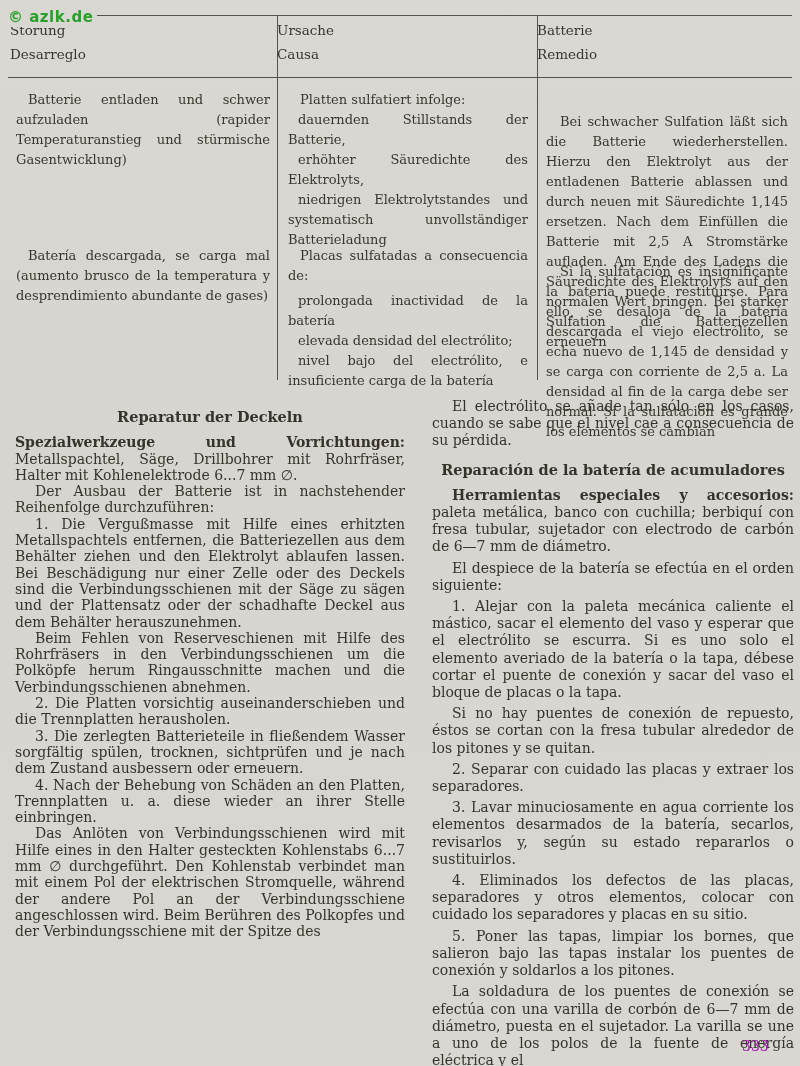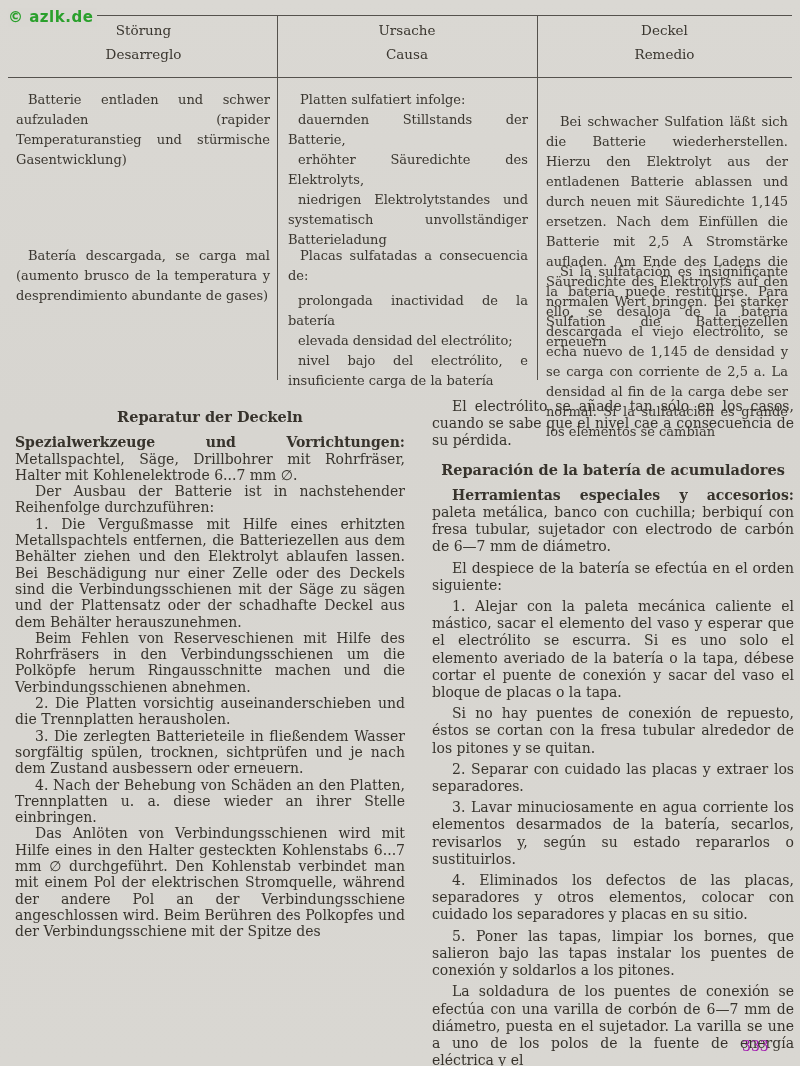--- a/index.html
+++ b/index.html
@@ -15,21 +15,21 @@
   .watermark{
     left:8px;top:8px;z-index:6;
     font-family:"DejaVu Sans","Liberation Sans",sans-serif;
     font-weight:bold;font-size:15px;color:#2aa02c;
     background:#d9d7d2;padding:0 4px 1px 0;letter-spacing:0.5px;
   }
   
   .hline{height:1px;background:#55524d;z-index:2;}
   .vline{width:1px;background:#55524d;z-index:2;}
   
-  .thead{top:22px;text-align:center;font-size:13.5px;line-height:17px;color:#3a362f;}
+  .thead{top:22px;font-size:13.5px;line-height:17px;color:#3a362f;}
   .thead .l2{margin-top:7px;}
   
   .cell{font-size:13px;line-height:20px;text-align:justify;color:#3a362f;}
   .ind12{text-indent:12px;}
   .ind14{text-indent:14px;}
   .hang li{list-style:none;text-indent:10px;}
   .hang{margin:0;padding:0;}
   
   .bodycol{text-align:justify;}
   .leftcol{left:15px;top:398px;width:390px;font-size:14px;line-height:16.3px;}
@@ -56,21 +56,21 @@
 
 <div class="abs thead" style="left:10px;width:267px;">
   <div class="l1">Störung</div>
   <div class="l2">Desarreglo</div>
 </div>
 <div class="abs thead" style="left:277px;width:260px;">
   <div class="l1">Ursache</div>
   <div class="l2">Causa</div>
 </div>
 <div class="abs thead" style="left:537px;width:255px;">
-  <div class="l1">Deckel</div>
+  <div class="l1">Batterie</div>
   <div class="l2">Remedio</div>
 </div>
 
 <div class="abs cell ind12" style="left:16px;top:90px;width:254px;">Batterie entladen und schwer aufzuladen (rapider Temperaturanstieg und stürmische Gasentwicklung)</div>
 <div class="abs cell ind12" style="left:16px;top:246px;width:254px;">Batería descargada, se carga mal (aumento brusco de la temperatura y desprendimiento abundante de gases)</div>
 
 <div class="abs cell" style="left:288px;top:90px;width:240px;">
   <div class="ind12">Platten sulfatiert infolge:</div>
   <ul class="hang" style="">
     <li>dauernden Stillstands der Batterie,</li>

